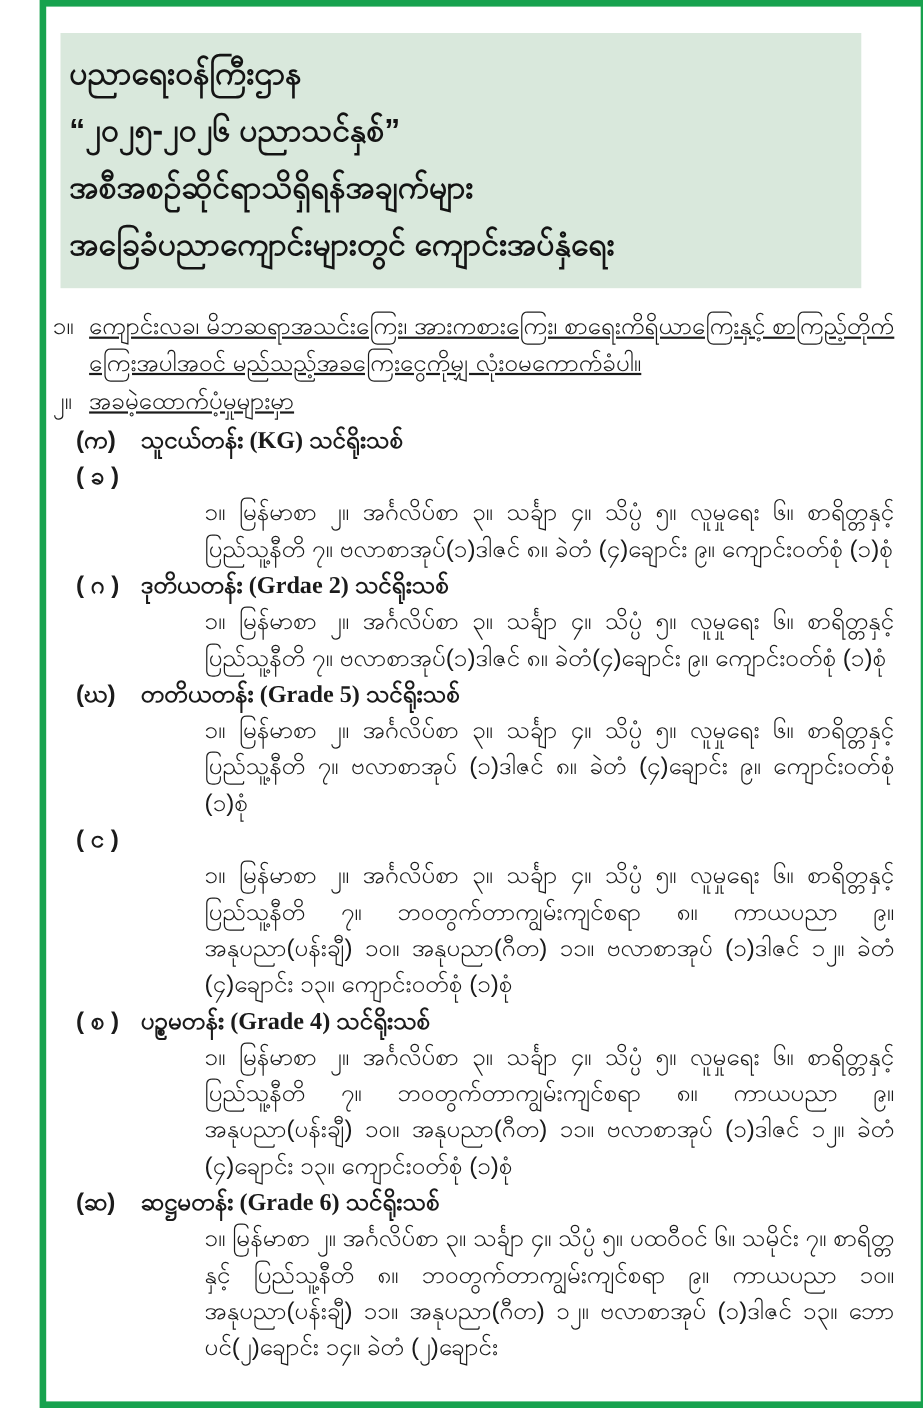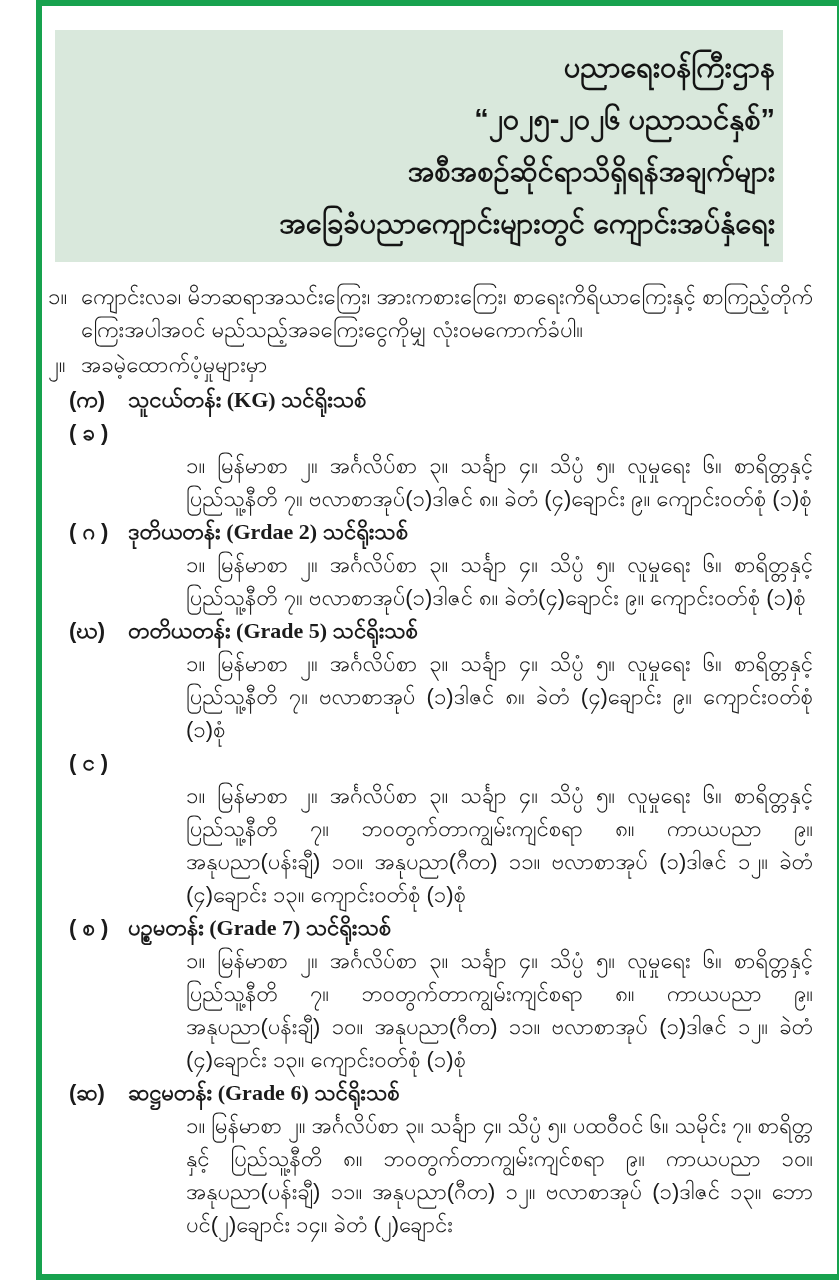--- a/index.html
+++ b/index.html
@@ -21,21 +21,21 @@
     left:36px;top:0;
     width:807px;height:1280px;
     box-sizing:border-box;
     border:6px solid var(--accent);
     background:#ffffff;
   }
   .banner{
     margin:24px 54px 0 13px;
     background:var(--banner-bg);
     padding:11px 8px 13px 8px;
-    text-align:right;
+    text-align:left;
   }
   .banner-line{
     font-size:29px;
     font-weight:700;
     line-height:52px;
     color:#141414;
     white-space:nowrap;
   }
   .doc-body{
     padding:18px 24px 0 6px;
@@ -47,20 +47,21 @@
     margin-bottom:2px;
   }
   .clause-num{
     flex:none;
     width:33px;
   }
   .clause-text{
     flex:1;
     text-align:justify;
     text-align-last:left;
+    text-decoration:underline;
   }
   .section-head{
     display:flex;
     padding-left:21px;
     font-weight:700;
   }
   .sec-label{
     flex:none;
     width:59px;
   }
@@ -129,21 +130,21 @@
   <div class="section">
     <div class="section-head">
       <div class="sec-label">( င )</div>
     </div>
     <div class="sec-supplies">၁။ မြန်မာစာ ၂။ အင်္ဂလိပ်စာ ၃။ သင်္ချာ ၄။ သိပ္ပံ ၅။ လူမှုရေး ၆။ စာရိတ္တနှင့် ပြည်သူ့နီတိ ၇။ ဘဝတွက်တာကျွမ်းကျင်စရာ ၈။ ကာယပညာ ၉။ အနုပညာ(ပန်းချီ) ၁၀။ အနုပညာ(ဂီတ) ၁၁။ ဗလာစာအုပ် (၁)ဒါဇင် ၁၂။ ခဲတံ (၄)ချောင်း ၁၃။ ကျောင်းဝတ်စုံ (၁)စုံ</div>
   </div>
 
   <div class="section">
     <div class="section-head">
       <div class="sec-label">( စ )</div>
-      <div class="sec-title">ပဉ္စမတန်း (Grade 7) သင်ရိုးသစ်</div>
+      <div class="sec-title">ပဉ္စမတန်း (Grade 4) သင်ရိုးသစ်</div>
     </div>
     <div class="sec-supplies">၁။ မြန်မာစာ ၂။ အင်္ဂလိပ်စာ ၃။ သင်္ချာ ၄။ သိပ္ပံ ၅။ လူမှုရေး ၆။ စာရိတ္တနှင့် ပြည်သူ့နီတိ ၇။ ဘဝတွက်တာကျွမ်းကျင်စရာ ၈။ ကာယပညာ ၉။ အနုပညာ(ပန်းချီ) ၁၀။ အနုပညာ(ဂီတ) ၁၁။ ဗလာစာအုပ် (၁)ဒါဇင် ၁၂။ ခဲတံ (၄)ချောင်း ၁၃။ ကျောင်းဝတ်စုံ (၁)စုံ</div>
   </div>
 
   <div class="section">
     <div class="section-head">
       <div class="sec-label">(ဆ)</div>
       <div class="sec-title">ဆဋ္ဌမတန်း (Grade 6) သင်ရိုးသစ်</div>
     </div>
     <div class="sec-supplies">၁။ မြန်မာစာ ၂။ အင်္ဂလိပ်စာ ၃။ သင်္ချာ ၄။ သိပ္ပံ ၅။ ပထဝီဝင် ၆။ သမိုင်း ၇။ စာရိတ္တနှင့် ပြည်သူ့နီတိ ၈။ ဘဝတွက်တာကျွမ်းကျင်စရာ ၉။ ကာယပညာ ၁၀။ အနုပညာ(ပန်းချီ) ၁၁။ အနုပညာ(ဂီတ) ၁၂။ ဗလာစာအုပ် (၁)ဒါဇင် ၁၃။ ဘောပင်(၂)ချောင်း ၁၄။ ခဲတံ (၂)ချောင်း</div>

